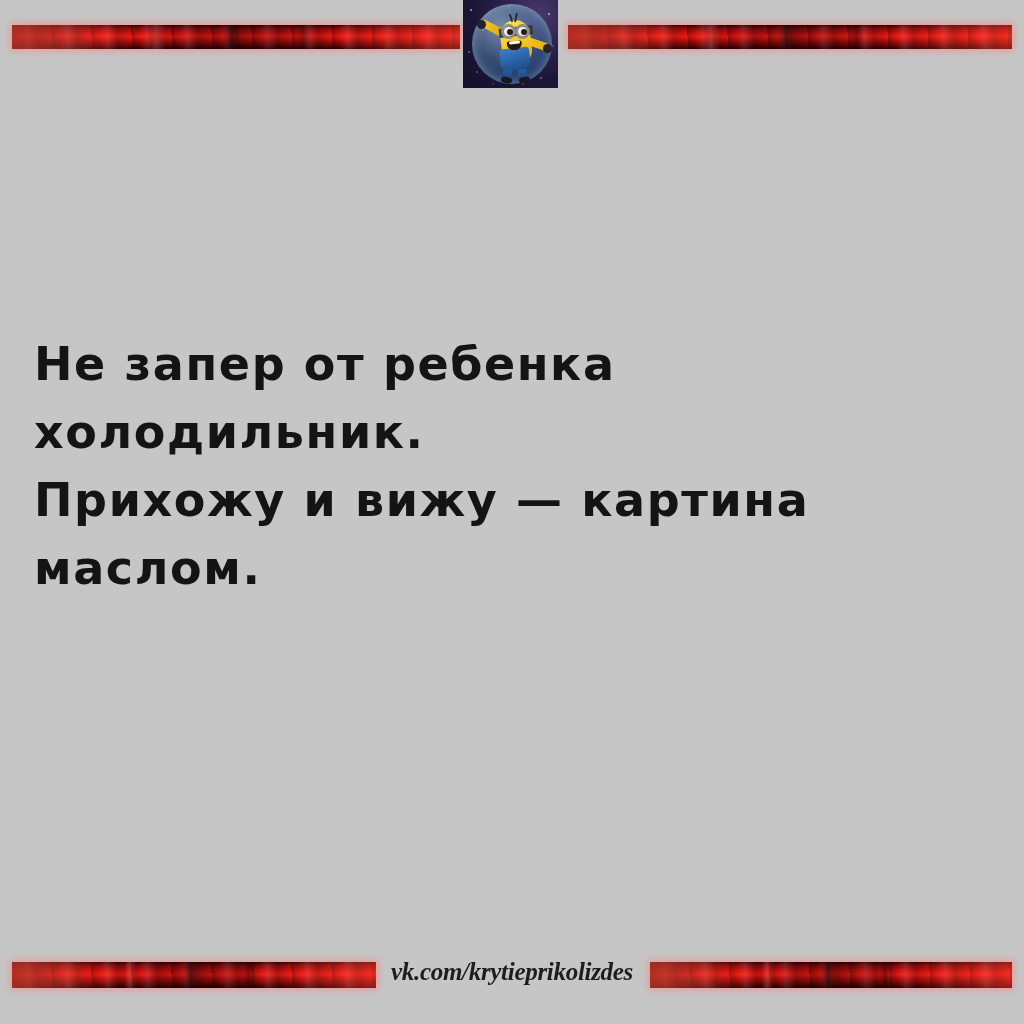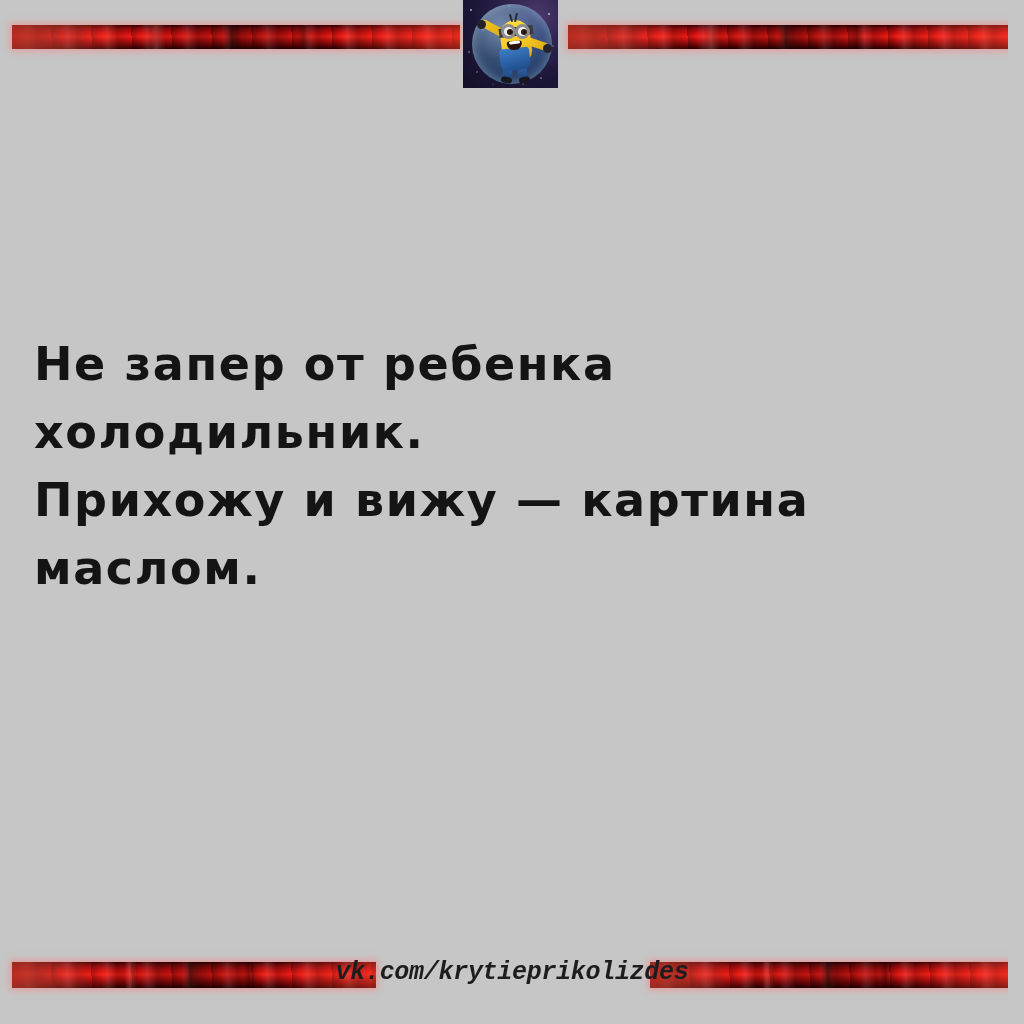--- a/index.html
+++ b/index.html
@@ -12,20 +12,21 @@
     background: #c6c6c6;
     font-family: "DejaVu Sans", sans-serif;
     overflow: hidden;
   }
   .page {
     position: relative;
     width: 1008px;
     height: 1024px;
     background: #c6c6c6;
     overflow: hidden;
+    padding-left: 16px;
   }
 
   
   .bar {
     position: absolute;
     height: 24px;
     background:
       linear-gradient(105deg, rgba(0,0,0,0.55) 0%, rgba(0,0,0,0) 18%),
       linear-gradient(80deg, rgba(255,255,255,0.18) 0%, rgba(255,255,255,0) 22%),
       repeating-linear-gradient(
@@ -185,21 +186,21 @@
     white-space: pre-line;
   }
 
   
   #watermark {
     position: absolute;
     left: 0;
     top: 958px;
     width: 1024px;
     text-align: center;
-    font-family: Liberation Mono, monospace;
+    font-family: Liberation Serif, serif;
     font-style: italic;
     font-weight: bold;
     font-size: 25px;
     color: #1d1d1d;
     letter-spacing: -0.3px;
   }
 </style>
 </head>
 <body>
 

